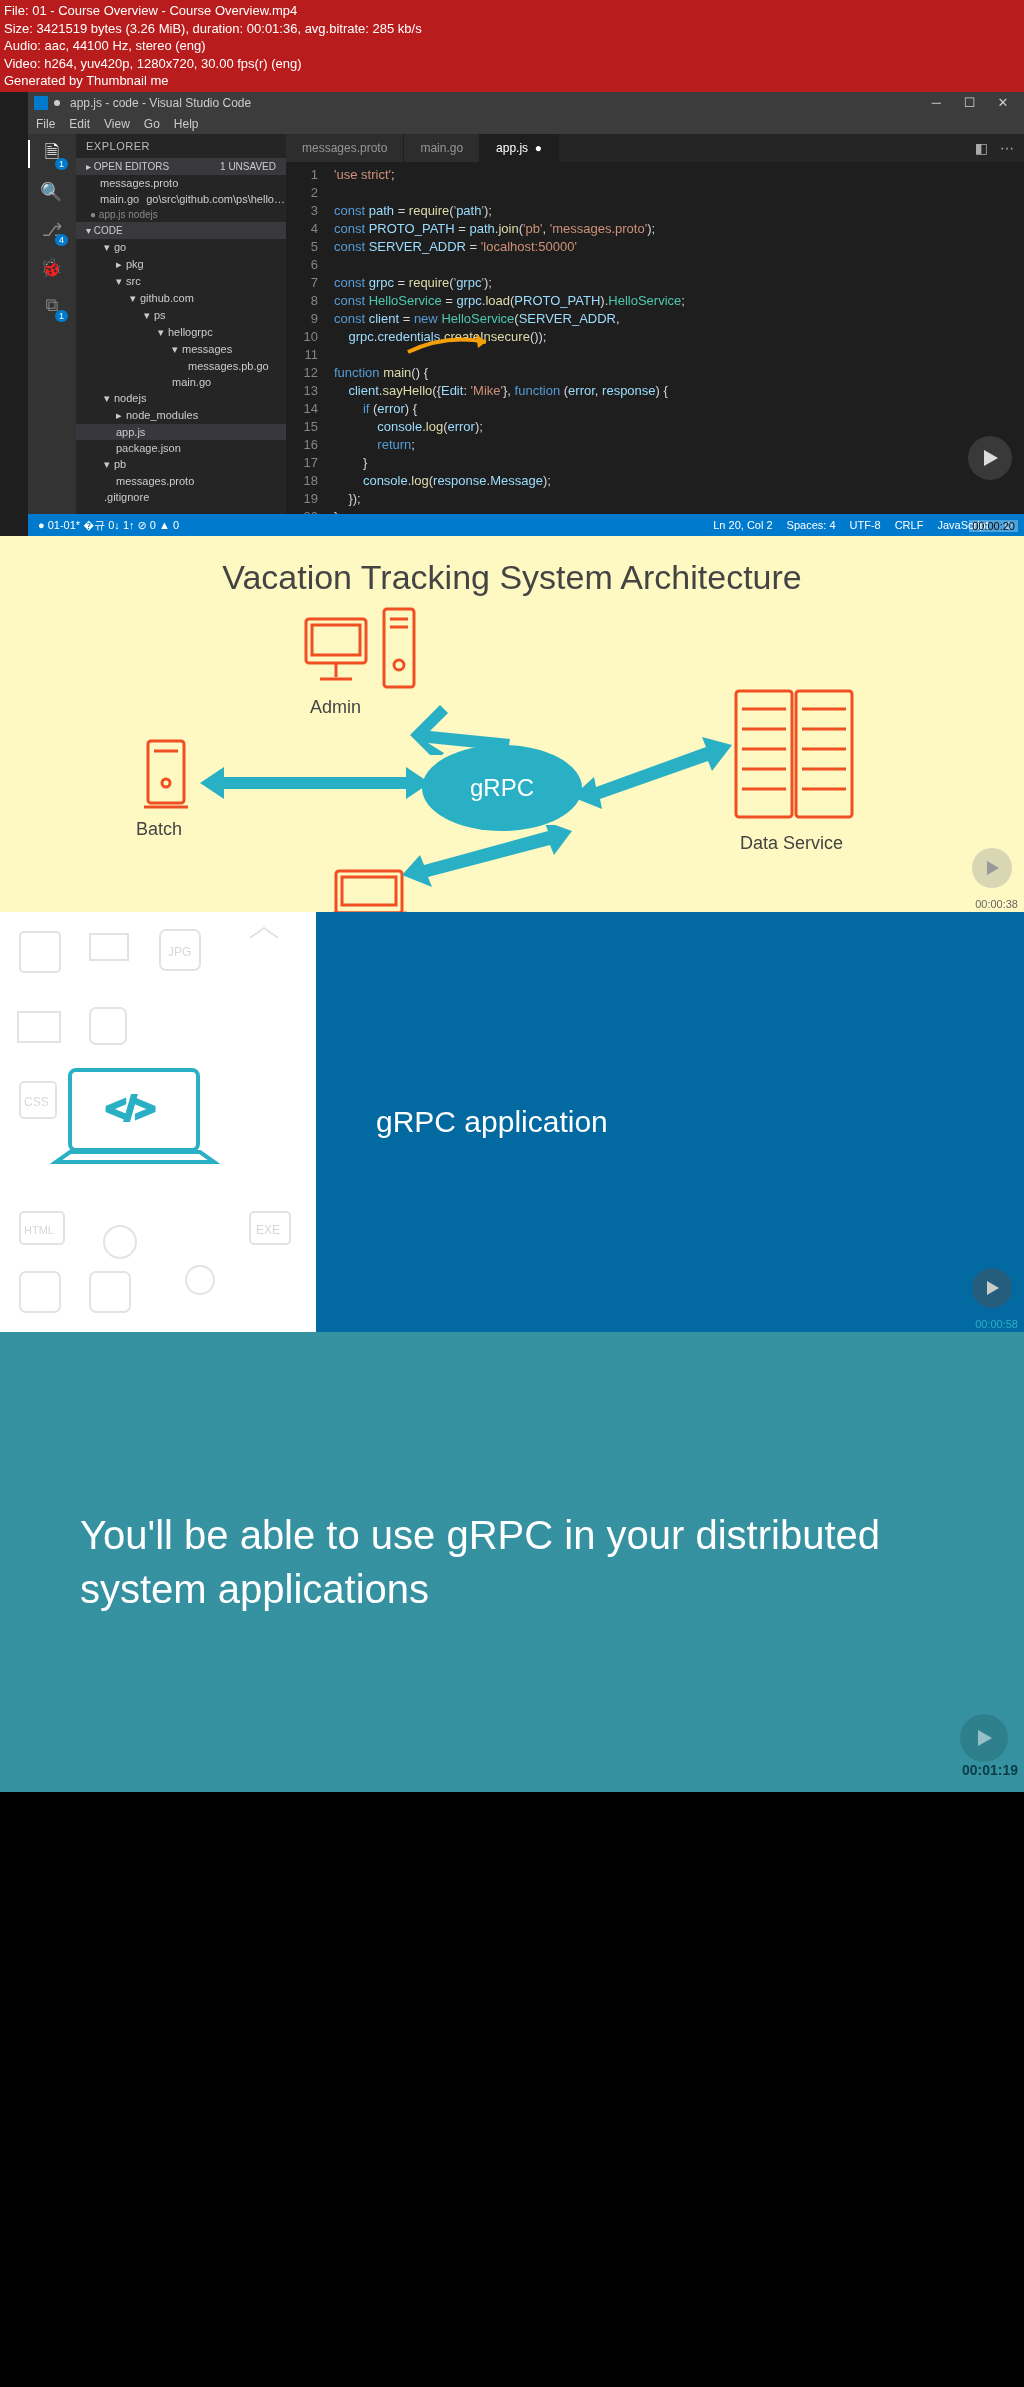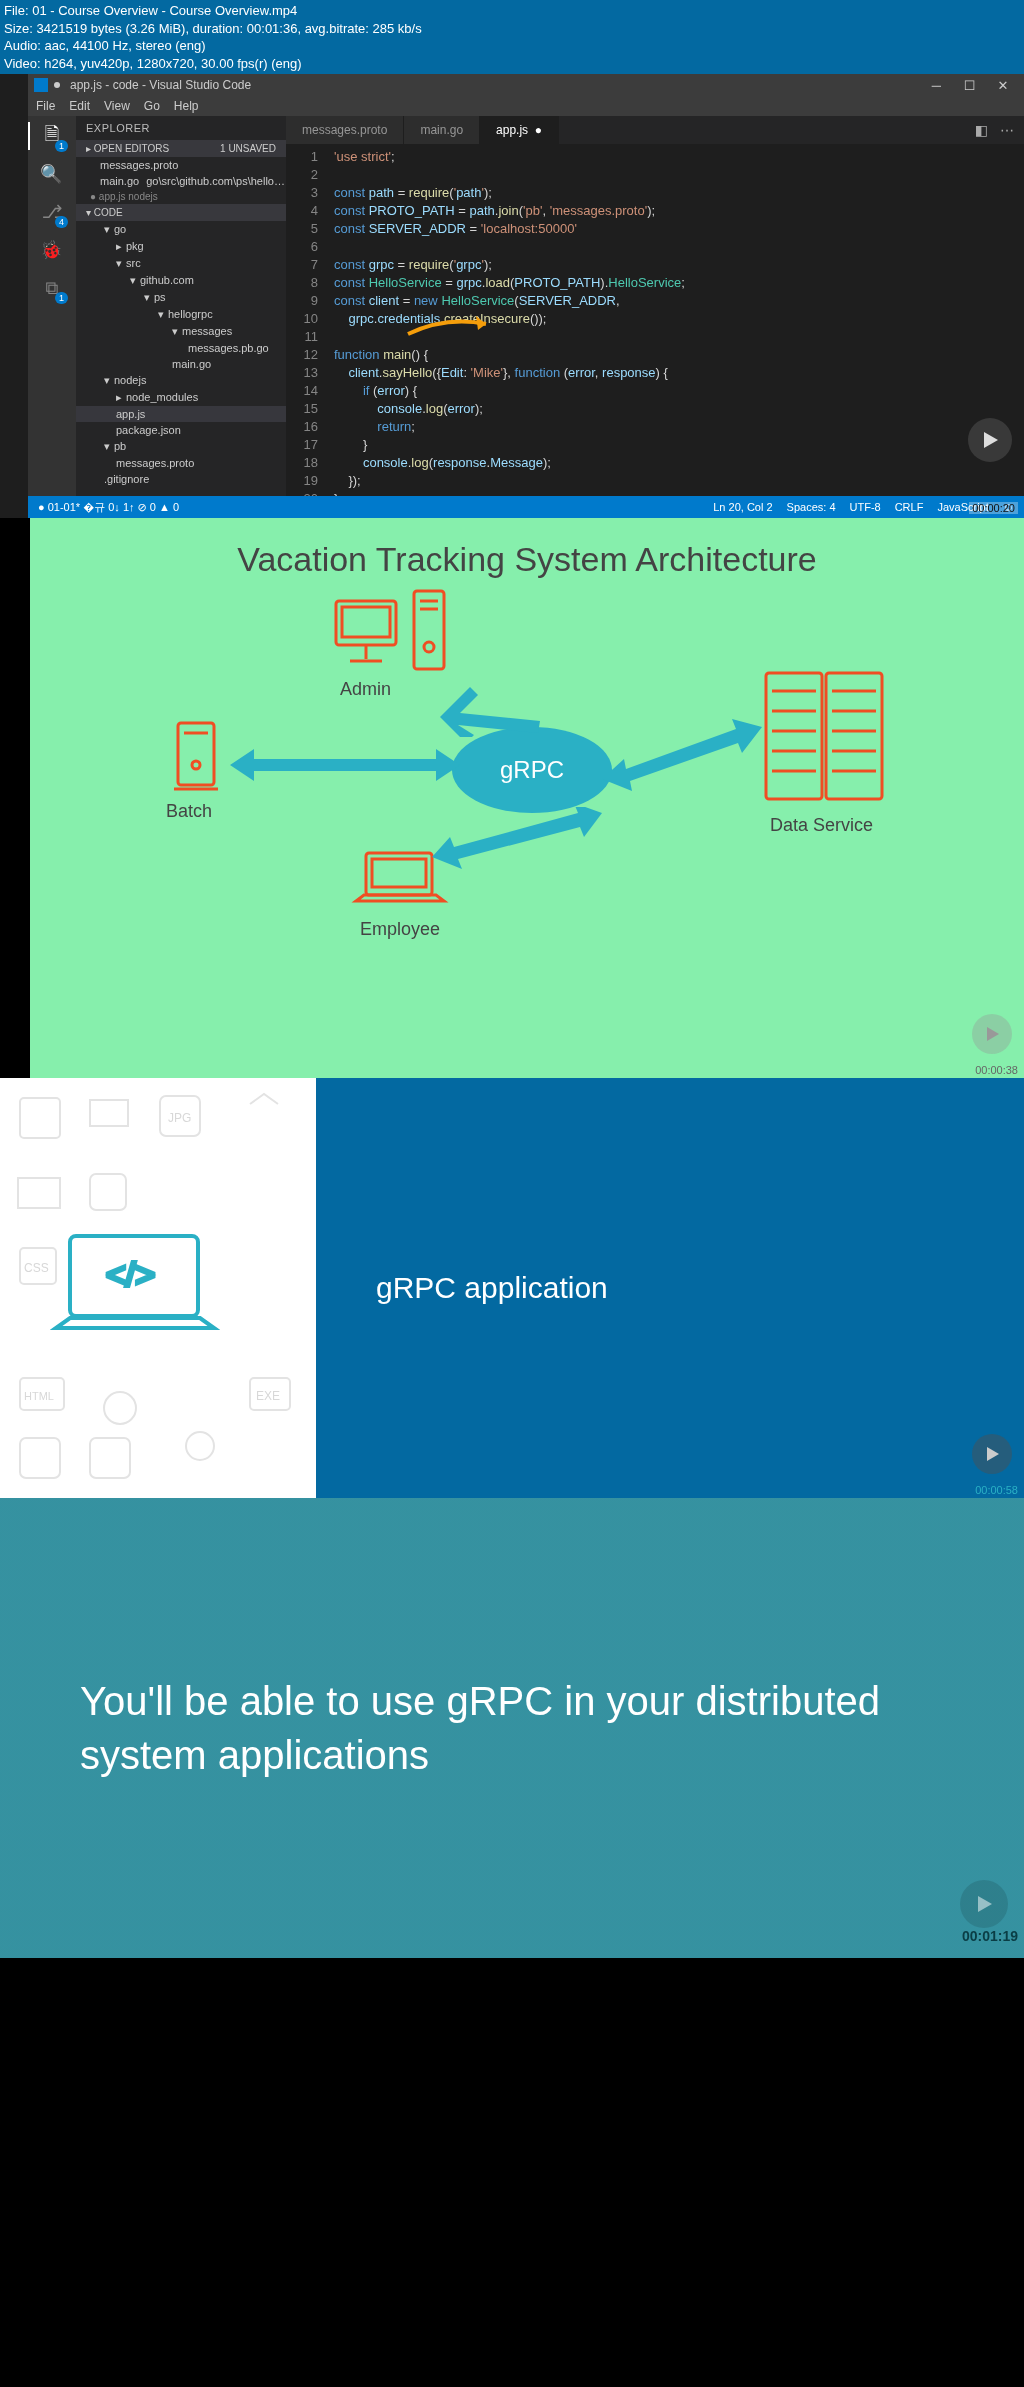--- a/index.html
+++ b/index.html
@@ -1,19 +1,19 @@
 <!DOCTYPE html>
 <html><head>
 <meta charset="utf-8">
 <style>
 * { margin:0; padding:0; box-sizing:border-box; font-family: "Segoe UI", Arial, sans-serif; }
 body { width:1024px; background:#000; color:#fff; }
 
 
-.meta { background:#0369a1; color:#fff; font-size:13px; padding:2px 4px; line-height:1.35; font-family:Arial,sans-serif; }
+.meta { background:#b91c1c; color:#fff; font-size:13px; padding:2px 4px; line-height:1.35; font-family:Arial,sans-serif; }
 
 
 .vscode { background:#1e1e1e; width:1024px; position:relative;padding-left:28px; }
 .titlebar { background:#3c3c3c; color:#ccc; font-size:12px; height:22px; display:flex; align-items:center; padding:0 6px; justify-content:space-between; }
 .titlebar .left { display:flex; align-items:center; gap:6px; }
 .titlebar .logo { width:14px; height:14px; background:#007acc; display:inline-block; }
 .titlebar .dot { width:6px; height:6px; border-radius:50%; background:#ccc; display:inline-block; margin-right:4px;}
 .winbtns span { display:inline-block; width:30px; text-align:center; color:#ccc; font-size:13px;}
 .menubar { background:#3c3c3c; color:#ccc; font-size:12px; height:20px; display:flex; align-items:center; gap:14px; padding:0 8px;}
 .menubar span { cursor:default; }
@@ -40,21 +40,21 @@
 .gutter { width:42px; text-align:right; color:#858585; padding:4px 10px 0 0; background:#1e1e1e;}
 .codelines { padding:4px 0 0 6px; white-space:pre; color:#d4d4d4;}
 .kw { color:#569cd6;} .fn{color:#dcdcaa;} .str{color:#ce9178;} .prop{color:#9cdcfe;} .cls{color:#4ec9b0;}
 .arrow { position:absolute; left:120px; top:168px; z-index:5; pointer-events:none;}
 .statusbar { height:22px; background:#007acc; color:#fff; font-size:11px; display:flex; align-items:center; justify-content:space-between; padding:0 10px;}
 .statusbar .r { display:flex; gap:14px;}
 .playbtn { position:absolute; right:12px; bottom:34px; width:44px; height:44px; border-radius:50%; background:rgba(80,80,80,0.55); display:flex; align-items:center; justify-content:center; color:#ddd;}
 .ts { position:absolute; right:6px; bottom:4px; font-size:11px; color:#111; background:rgba(255,255,255,0.3); padding:0 3px;}
 
 
-.panel2 { background:#86efac; color:#111; height:560px; position:relative;margin-left:30px; }
+.panel2 { background:#fef9c3; color:#111; height:376px; position:relative; }
 .panel2 h1 { font-weight:300; font-size:34px; text-align:center; padding:22px 0 8px; color:#444; font-family:Arial,sans-serif;}
 .diagram { position:relative; height:340px; }
 .dlabel { position:absolute; font-size:18px; color:#444; font-family:Arial,sans-serif;}
 .oval { position:absolute; left:422px; top:140px; width:160px; height:86px; background:#2ab0c5; border-radius:50%; color:#fff; display:flex; align-items:center; justify-content:center; font-size:24px;}
 .diagram svg.icon { position:absolute; }
 .diagram svg.icon * { stroke:#f04e23; stroke-width:3; fill:none; }
 .darrow { position:absolute; }
 .darrow polygon, .darrow path { fill:#2ab0c5; }
 .playbtn2 { position:absolute; right:12px; bottom:24px; width:40px; height:40px; border-radius:50%; background:rgba(150,150,150,0.35); display:flex; align-items:center; justify-content:center; color:#888;}
 .ts2 { position:absolute; right:6px; bottom:2px; font-size:11px; color:#666;}
@@ -75,20 +75,21 @@
 .playbtn4 { position:absolute; right:16px; bottom:30px; width:48px; height:48px; border-radius:50%; background:rgba(0,0,0,0.12); display:flex; align-items:center; justify-content:center;}
 </style>
 </head>
 <body>
 
 <div class="meta">
   <div>File: 01 - Course Overview - Course Overview.mp4</div>
   <div>Size: 3421519 bytes (3.26 MiB), duration: 00:01:36, avg.bitrate: 285 kb/s</div>
   <div>Audio: aac, 44100 Hz, stereo (eng)</div>
   <div>Video: h264, yuv420p, 1280x720, 30.00 fps(r) (eng)</div>
+  <div>Generated by Thumbnail me</div>
 </div>
 
 <div class="vscode">
   <div class="titlebar">
     <div class="left">
       <span class="logo"></span>
       <span class="dot"></span>
       <span>app.js - code - Visual Studio Code</span>
     </div>
     <div class="winbtns">

